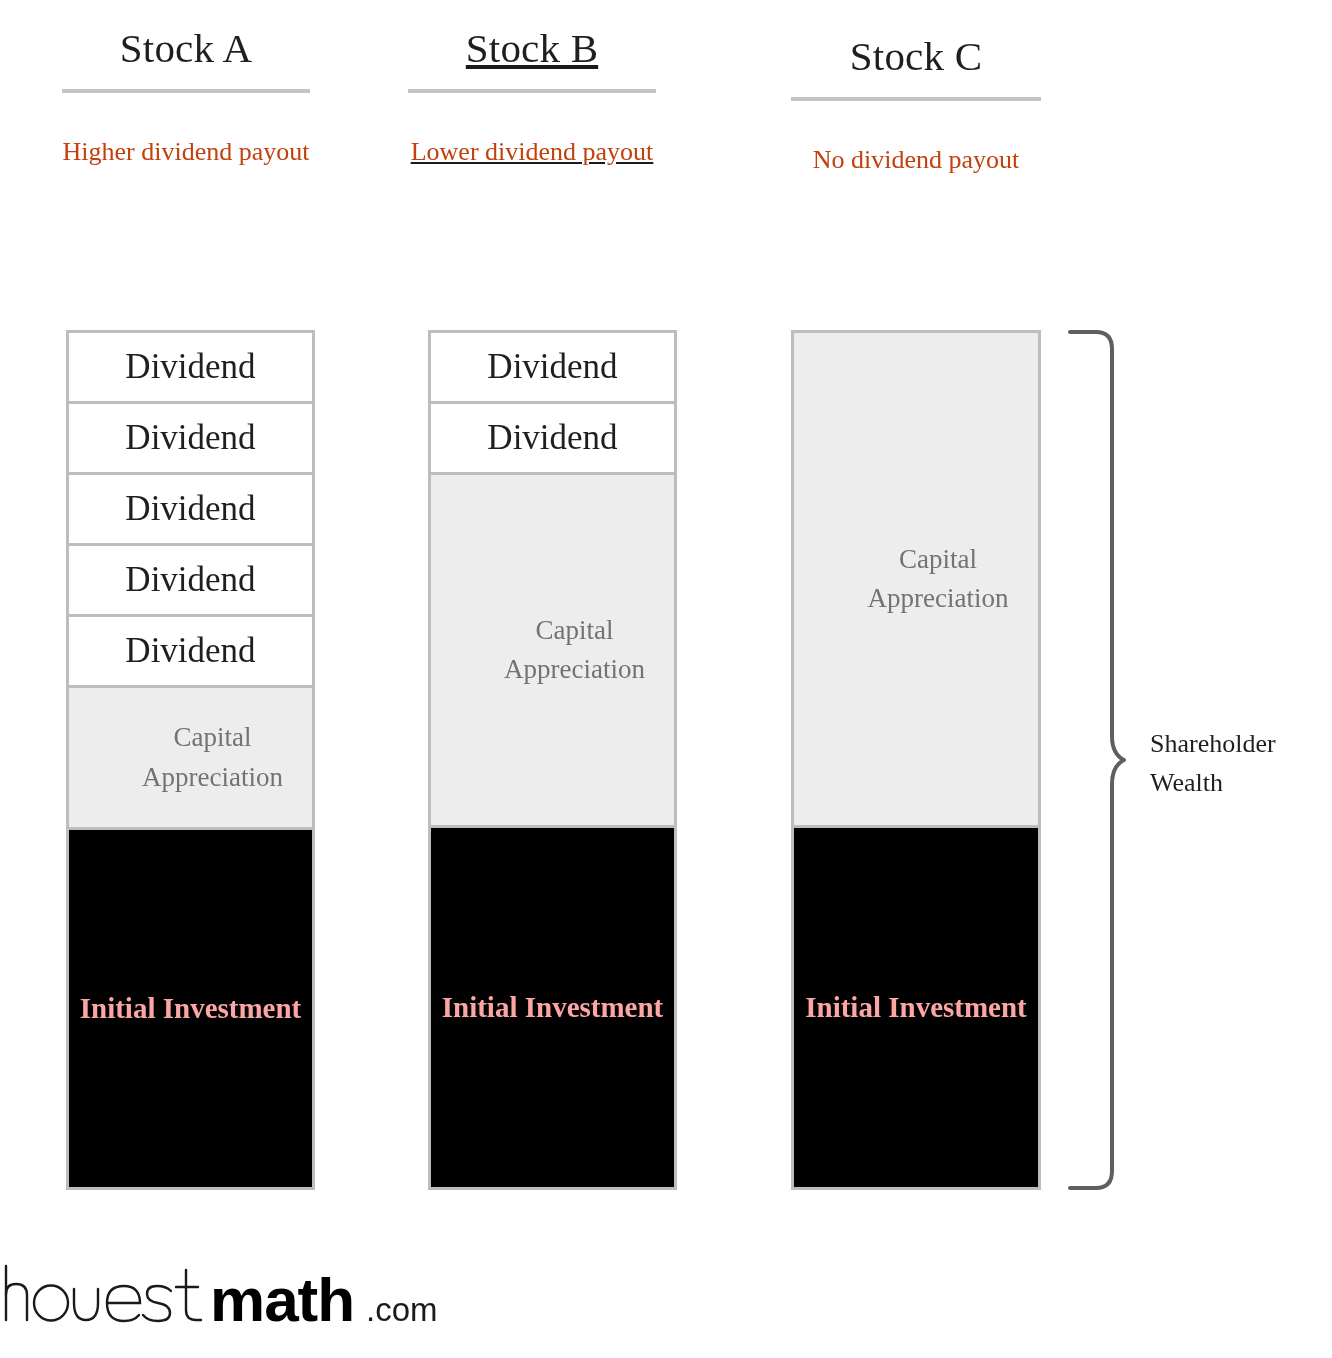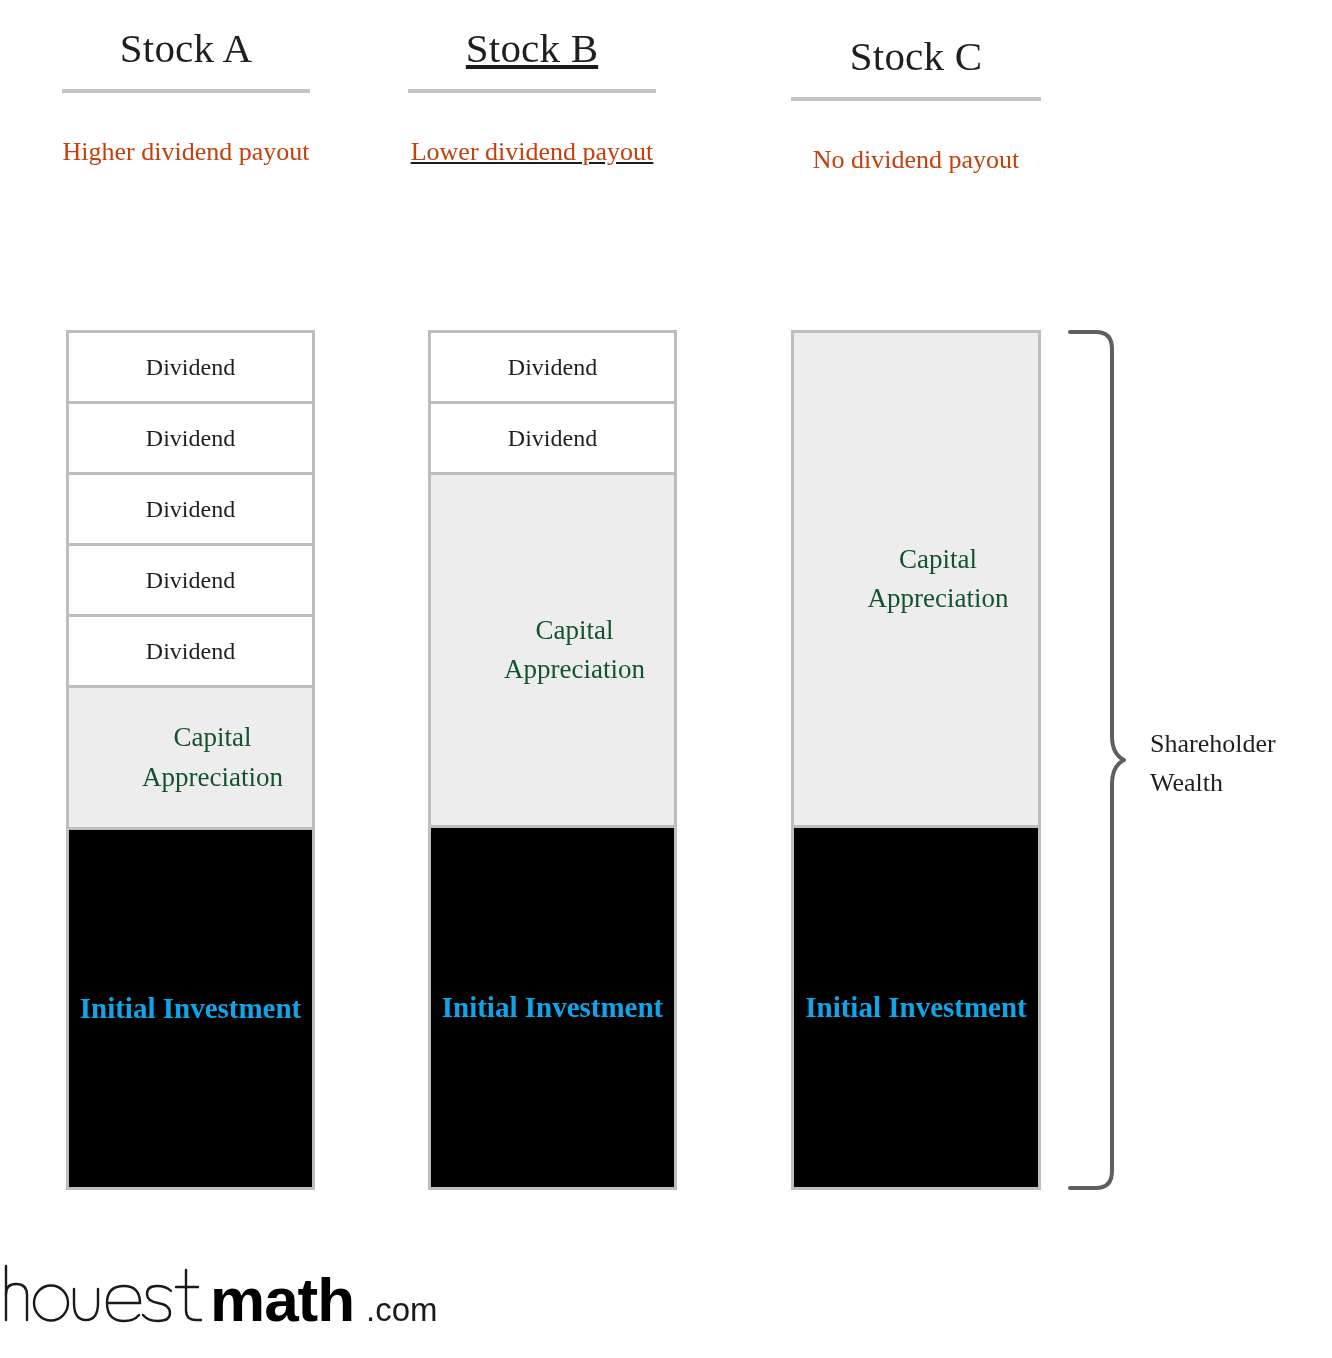--- a/index.html
+++ b/index.html
@@ -54,33 +54,33 @@
     display: flex;
     align-items: center;
     justify-content: center;
     text-align: center;
     overflow: hidden;
   }
   .seg-dividend {
     background: #ffffff;
     border-bottom: 3px solid #bdbdbd;
     color: #1f1f1f;
-    font-size: 24px;
+    font-size: 35px;
   }
   .seg-capital {
     background: #ededed;
     border-bottom: 3px solid #bdbdbd;
-    color: #14532d;
+    color: #737373;
     font-size: 27px;
     line-height: 1.45;
     padding-left: 44px;
   }
   .seg-initial {
     background: #000000;
-    color: #0ea5e9;
+    color: #fca5a5;
     font-weight: bold;
     font-size: 29px;
     line-height: 1.45;
   }
 
   
   .bracket {
     position: absolute;
   }
   .bracket-label {

